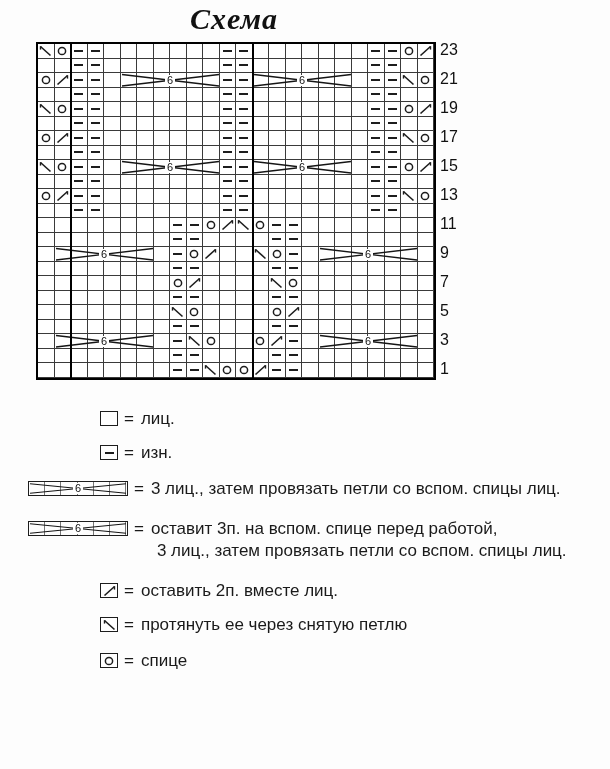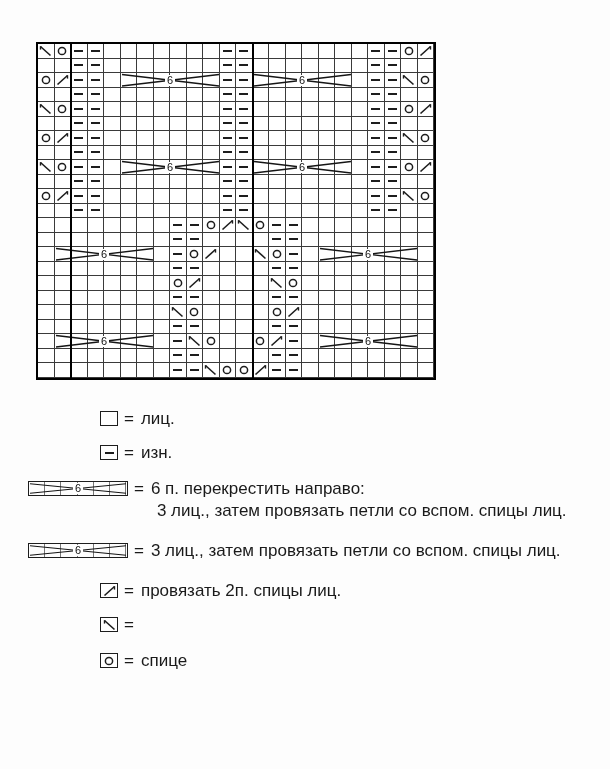--- a/index.html
+++ b/index.html
@@ -66,20 +66,21 @@
     flex:none;margin-top:3px;background:
       repeating-linear-gradient(to right, transparent 0 15.2px, #777 15.2px 16.2px);
   }
   .legend-cable svg{position:absolute;left:0;top:0;width:100%;height:100%;}
   .legend-cable line{stroke:#151515;stroke-width:1.2;}
 </style>
 </head>
 <body>
 
 <div class="page">
+  <div class="title">Схема</div>
 
   <div class="chart">
     <div class="grid">
         <div class="cell" style="left: 0px; top: 0px; width: 16.5px; height: 14.5px;">
           <svg width="13" height="12" viewBox="0 0 13 12">
             <line x1="1.5" y1="1.5" x2="11.5" y2="10.5" stroke="#1d1d1d" stroke-width="1.6"></line>
             <line x1="1.5" y1="1.2" x2="1.5" y2="4.6" stroke="#1d1d1d" stroke-width="1.4"></line>
           </svg>
         </div>
         <div class="cell" style="left: 16.5px; top: 0px; width: 16.5px; height: 14.5px;">
@@ -1104,20 +1105,34 @@
         <div class="cable" style="left: 280.5px; top: 290px; width: 99px; height: 14.5px;">
           <svg viewBox="0 0 99 14.5" preserveAspectRatio="none">
             <line x1="1" y1="13" x2="98" y2="1.5"></line>
             <line x1="1" y1="1.5" x2="98" y2="13"></line>
           </svg>
           <span class="cable-num">6</span>
         </div>
         <div class="vline" style="left: 32px;"></div>
         <div class="vline" style="left: 213.5px;"></div>
       </div>
+    <div class="row-numbers">
+        <div class="rownum" style="top: -1px;">23</div>
+        <div class="rownum" style="top: 28px;">21</div>
+        <div class="rownum" style="top: 57px;">19</div>
+        <div class="rownum" style="top: 86px;">17</div>
+        <div class="rownum" style="top: 115px;">15</div>
+        <div class="rownum" style="top: 144px;">13</div>
+        <div class="rownum" style="top: 173px;">11</div>
+        <div class="rownum" style="top: 202px;">9</div>
+        <div class="rownum" style="top: 231px;">7</div>
+        <div class="rownum" style="top: 260px;">5</div>
+        <div class="rownum" style="top: 289px;">3</div>
+        <div class="rownum" style="top: 318px;">1</div>
+      </div>
   </div>
 
   <div class="legend">
       <div class="legend-item type-knit">
         <span class="legend-box"></span>
         <span class="legend-eq">=</span>
         <div class="legend-text">
           <div>лиц.</div>
         </div>
       </div>
@@ -1133,58 +1148,59 @@
       <div class="legend-item type-cable-right">
         <span class="legend-cable">
           <svg viewBox="0 0 100 15" preserveAspectRatio="none">
             <line x1="1" y1="13" x2="99" y2="2"></line>
             <line x1="1" y1="2" x2="99" y2="13"></line>
           </svg>
           <span class="cable-num">6</span>
         </span>
         <span class="legend-eq">=</span>
         <div class="legend-text">
-          <div>6 п. перекрестить направо:</div>
           <div>3 лиц., затем провязать петли со вспом. спицы лиц.</div>
         </div>
       </div>
       <div class="legend-item type-cable-left">
         <span class="legend-cable">
           <svg viewBox="0 0 100 15" preserveAspectRatio="none">
             <line x1="1" y1="13" x2="99" y2="2"></line>
             <line x1="1" y1="2" x2="99" y2="13"></line>
           </svg>
           <span class="cable-num">6</span>
         </span>
         <span class="legend-eq">=</span>
         <div class="legend-text">
+          <div>оставит 3п. на вспом. спице перед работой,</div>
           <div>3 лиц., затем провязать петли со вспом. спицы лиц.</div>
         </div>
       </div>
       <div class="legend-item type-k2tog">
         <span class="legend-box">
           <svg width="13" height="12" viewBox="0 0 13 12">
             <line x1="1.5" y1="10.5" x2="11.5" y2="1.5" stroke="#1d1d1d" stroke-width="1.6"></line>
             <line x1="11.5" y1="1.2" x2="11.5" y2="4.6" stroke="#1d1d1d" stroke-width="1.4"></line>
           </svg>
         </span>
         <span class="legend-eq">=</span>
         <div class="legend-text">
-          <div>провязать 2п. спицы лиц.</div>
+          <div>оставить 2п. вместе лиц.</div>
         </div>
       </div>
       <div class="legend-item type-ssk">
         <span class="legend-box">
           <svg width="13" height="12" viewBox="0 0 13 12">
             <line x1="1.5" y1="1.5" x2="11.5" y2="10.5" stroke="#1d1d1d" stroke-width="1.6"></line>
             <line x1="1.5" y1="1.2" x2="1.5" y2="4.6" stroke="#1d1d1d" stroke-width="1.4"></line>
           </svg>
         </span>
         <span class="legend-eq">=</span>
         <div class="legend-text">
+          <div>протянуть ее через снятую петлю</div>
         </div>
       </div>
       <div class="legend-item type-yo">
         <span class="legend-box">
           <svg width="12" height="12" viewBox="0 0 12 12">
             <circle cx="6" cy="6" r="3.6" fill="none" stroke="#1d1d1d" stroke-width="1.5"></circle>
           </svg>
         </span>
         <span class="legend-eq">=</span>
         <div class="legend-text">

